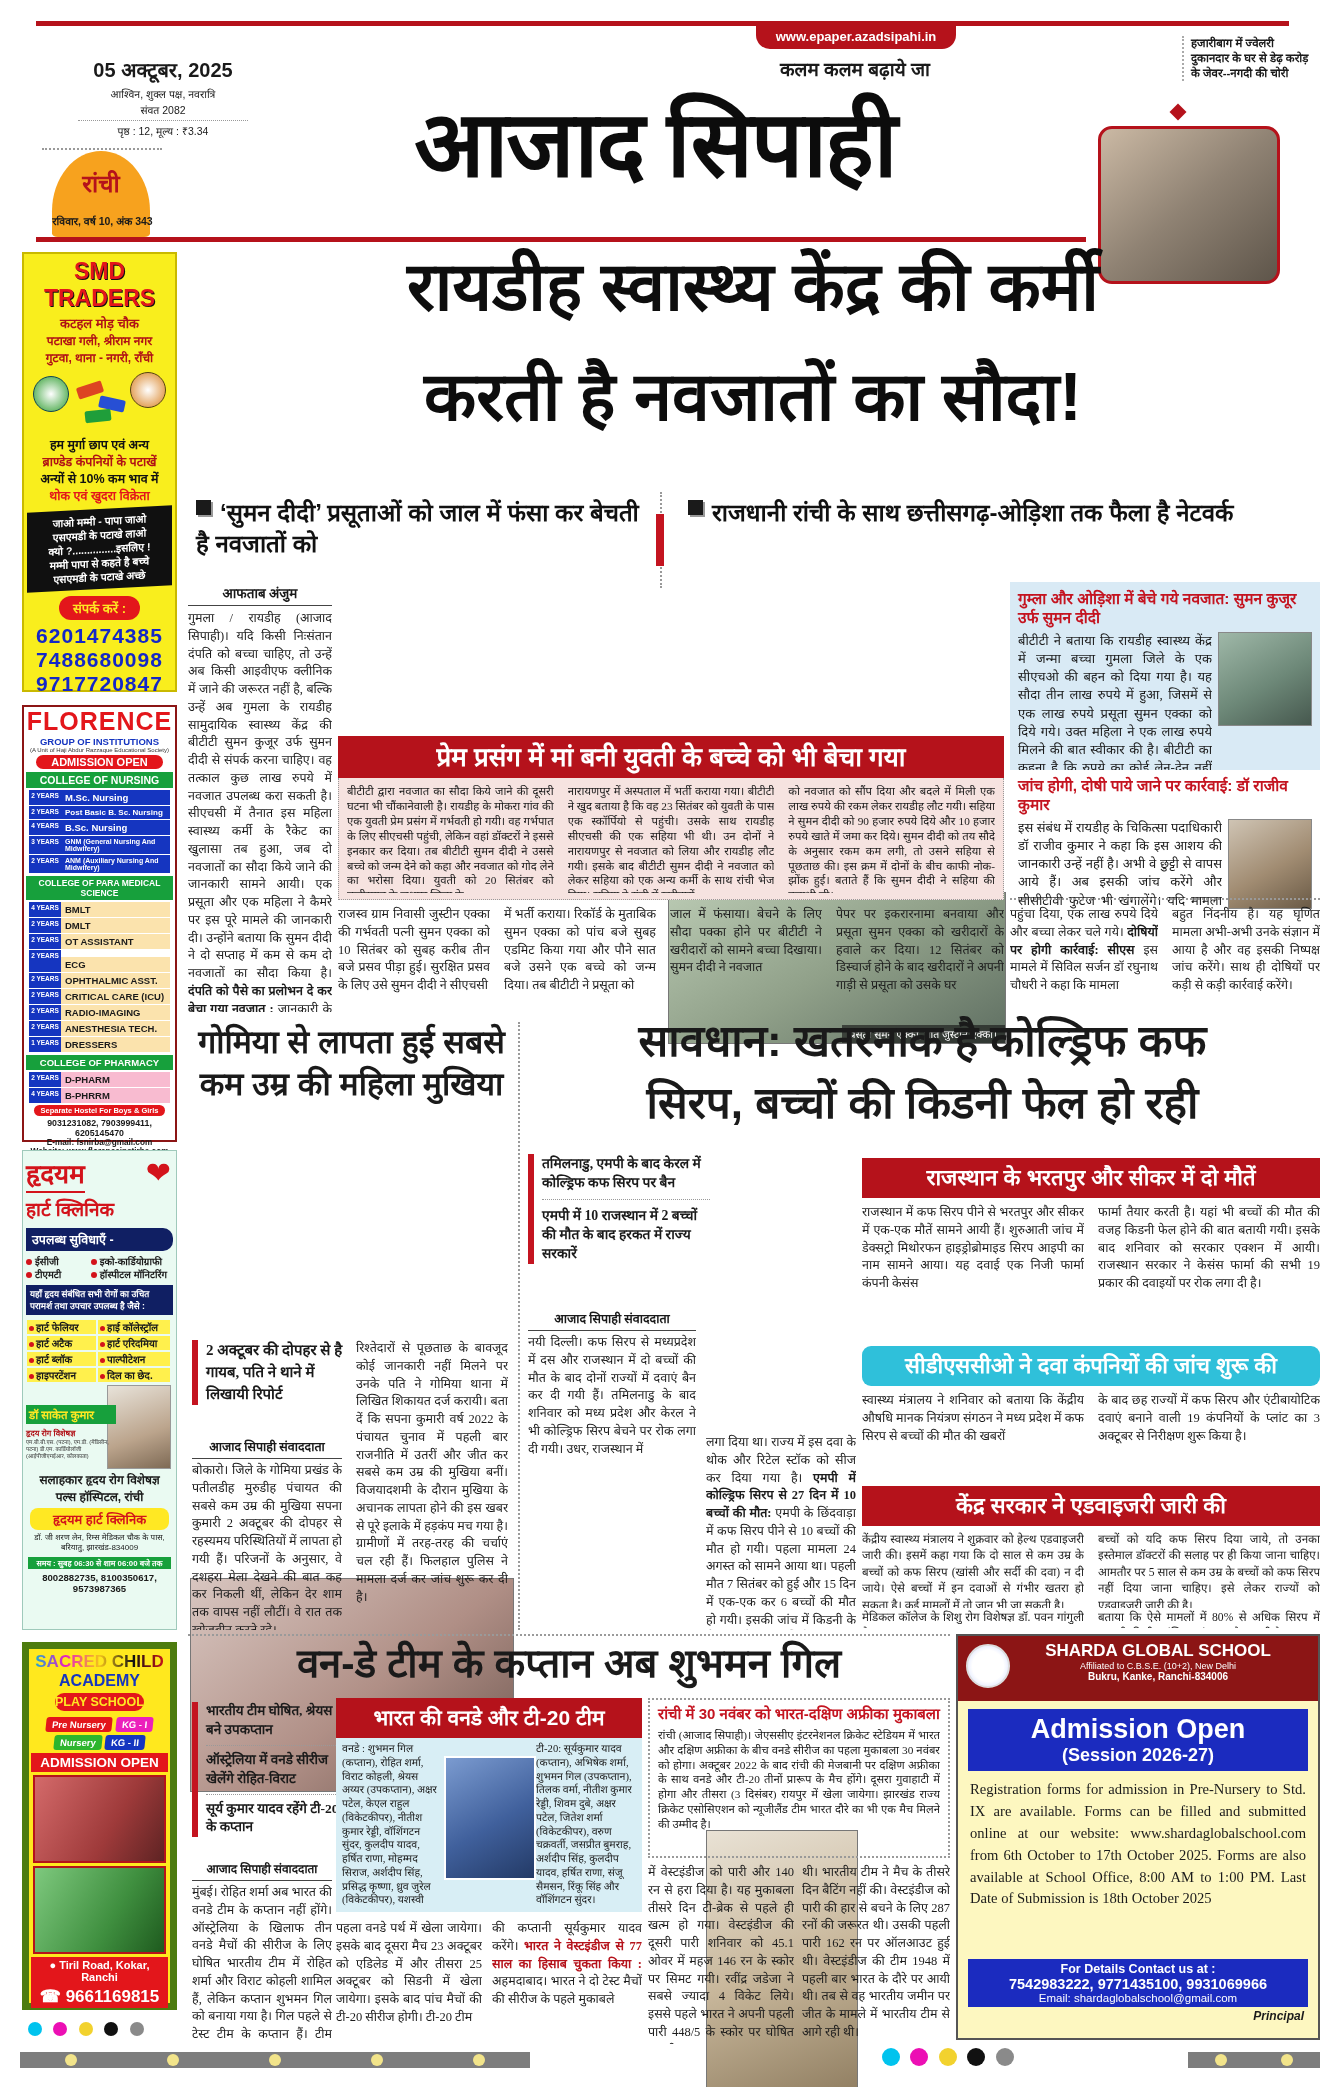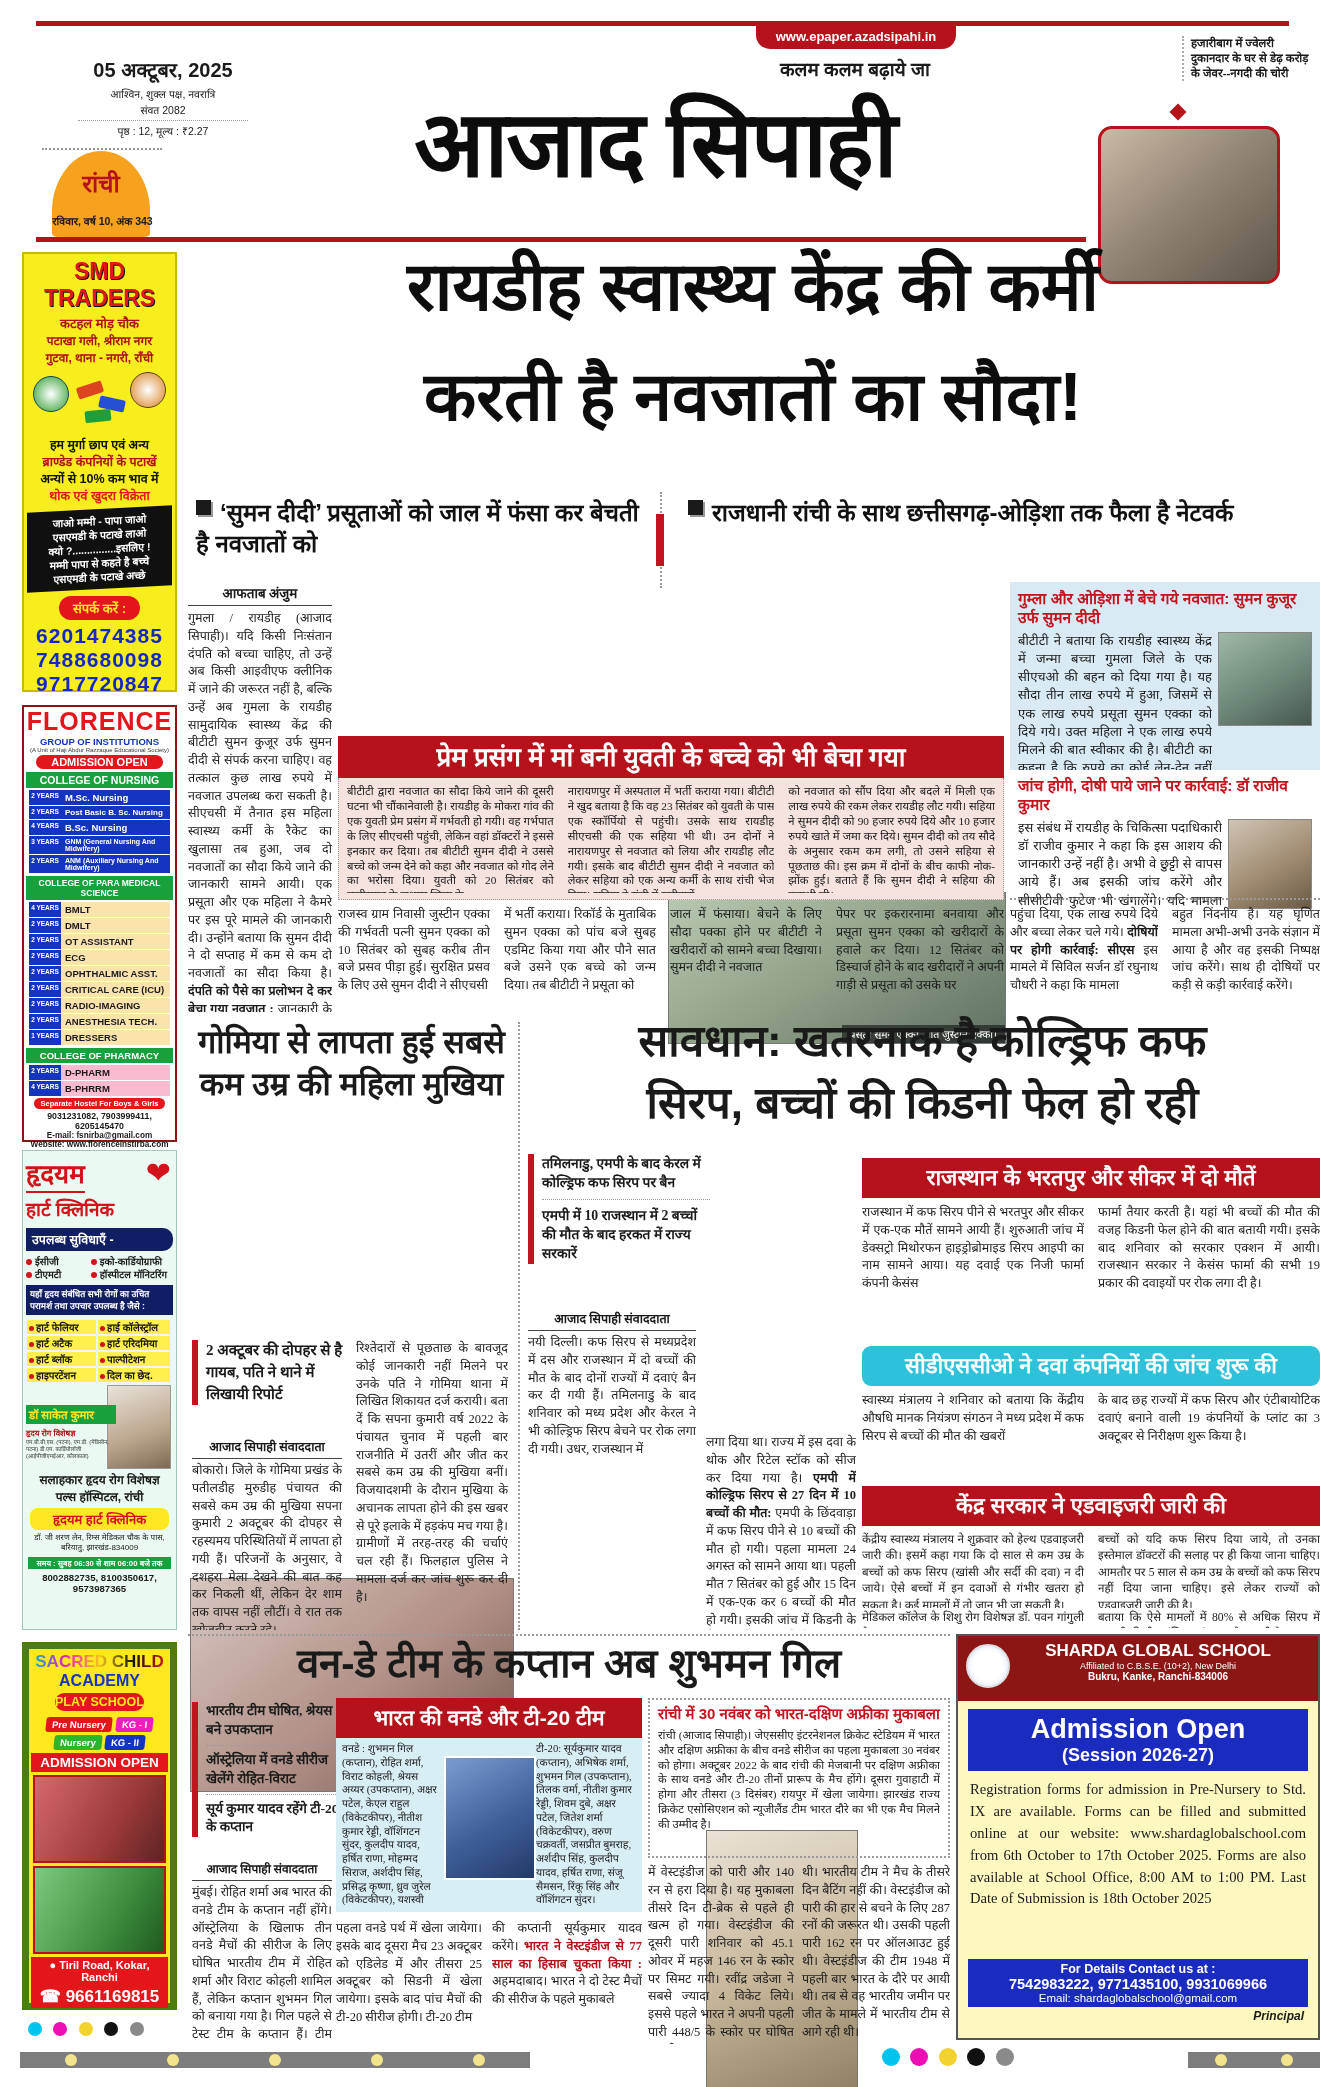--- a/index.html
+++ b/index.html
@@ -42,21 +42,21 @@
 
 <div class="page">
 
   <div class="abs" style="left:36px;top:21px;width:1253px;height:5px;background:#b5121b;"></div>
   <div class="abs b ctr" style="left:756px;top:25px;width:200px;height:24px;line-height:24px;background:#b5121b;color:#fff;font-size:13px;border-radius:0 0 14px 14px;">www.epaper.azadsipahi.in</div>
 
   <div class="abs ctr" style="left:78px;top:56px;width:170px;">
     <div class="b" style="font-size:20px;">05 अक्टूबर, 2025</div>
     <div style="font-size:10.5px;margin-top:4px;">आश्विन, शुक्ल पक्ष, नवरात्रि</div>
     <div style="font-size:10.5px;margin-top:2px;">संवत 2082</div>
-    <div style="font-size:10.5px;margin-top:3px;border-top:1px dotted #999;padding-top:3px;">पृष्ठ : 12, मूल्य : ₹2.27</div>
+    <div style="font-size:10.5px;margin-top:3px;border-top:1px dotted #999;padding-top:3px;">पृष्ठ : 12, मूल्य : ₹3.34</div>
   </div>
 
   <div class="abs b ctr" style="left:705px;top:56px;width:300px;font-size:19px;">कलम कलम बढ़ाये जा</div>
   <div class="abs b ctr" style="left:235px;top:58px;width:840px;height:175px;font-size:92px;line-height:172px;letter-spacing:-2px;color:#0c0c0c;">आजाद सिपाही</div>
 
   <div class="abs b" style="left:1182px;top:36px;width:122px;font-size:11.5px;line-height:1.3;border-left:2px dotted #aaa;padding-left:7px;">हजारीबाग में ज्वेलरी दुकानदार के घर से डेढ़ करोड़ के जेवर--नगदी की चोरी</div>
   <div class="abs" style="left:1172px;top:106px;width:12px;height:12px;background:#b5121b;transform:rotate(45deg);"></div>
   <div class="abs photo" style="left:1098px;top:126px;width:176px;height:152px;border:3px solid #b5121b;border-radius:14px;background:linear-gradient(140deg,#cbb9a4,#8f8273 50%,#5e554a);"></div>
 
   <div class="abs" style="left:42px;top:148px;width:120px;border-top:2px dotted #999;"></div>
@@ -128,21 +128,21 @@
     <div class="crs">
         <span class="yrs">2 YEARS</span>
         <span class="nm" style="background:#fbe3ad;">DMLT</span>
       </div>
     <div class="crs">
         <span class="yrs">2 YEARS</span>
         <span class="nm" style="background:#fbe3ad;">OT ASSISTANT</span>
       </div>
     <div class="crs">
         <span class="yrs">2 YEARS</span>
-        <span class="nm" style="background:#fbe3ad;">ECG</span>
+        <span class="nm" style="background:#fbe3ad;margin-top:7px;">ECG</span>
       </div>
     <div class="crs">
         <span class="yrs">2 YEARS</span>
         <span class="nm" style="background:#fbe3ad;">OPHTHALMIC ASST.</span>
       </div>
     <div class="crs">
         <span class="yrs">2 YEARS</span>
         <span class="nm" style="background:#fbe3ad;">CRITICAL CARE (ICU)</span>
       </div>
     <div class="crs">

